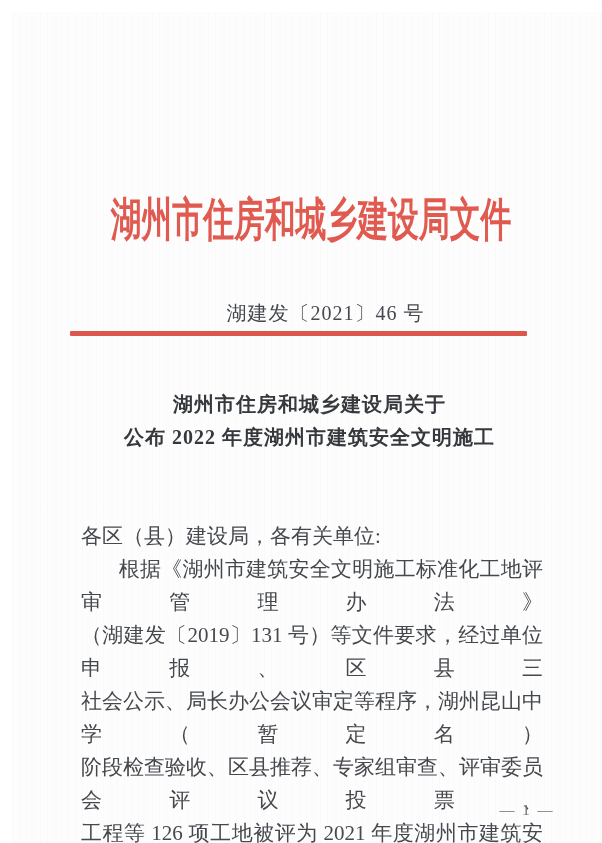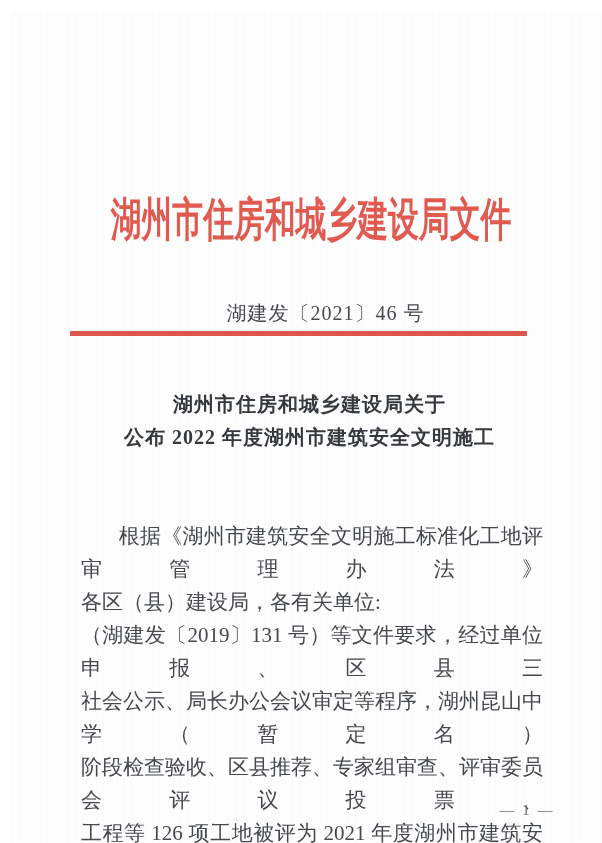--- a/index.html
+++ b/index.html
@@ -133,22 +133,22 @@
   <div class="doc-number">湖建发〔2021〕46 号</div>
 
   <div class="red-rule"></div>
 
   <div class="doc-title">
     <div class="title-line">湖州市住房和城乡建设局关于</div>
     <div class="title-line">公布 2022 年度湖州市建筑安全文明施工</div>
   </div>
 
   <div class="body-text">
+    <div class="line">各区（县）建设局，各有关单位:</div>
     <div class="line j indent">根据《湖州市建筑安全文明施工标准化工地评审管理办法》</div>
-    <div class="line">各区（县）建设局，各有关单位:</div>
     <div class="line j">（湖建发〔2019〕131 号）等文件要求，经过单位申报、区县三</div>
     <div class="line j">社会公示、局长办公会议审定等程序，湖州昆山中学（暂定名）</div>
     <div class="line j">阶段检查验收、区县推荐、专家组审查、评审委员会评议投票、</div>
     <div class="line j">工程等 126 项工地被评为 2021 年度湖州市建筑安全文明施工标</div>
 
   </div>
 
   <div class="page-number">— 1 —</div>
 
   <div class="edge-right"></div>

